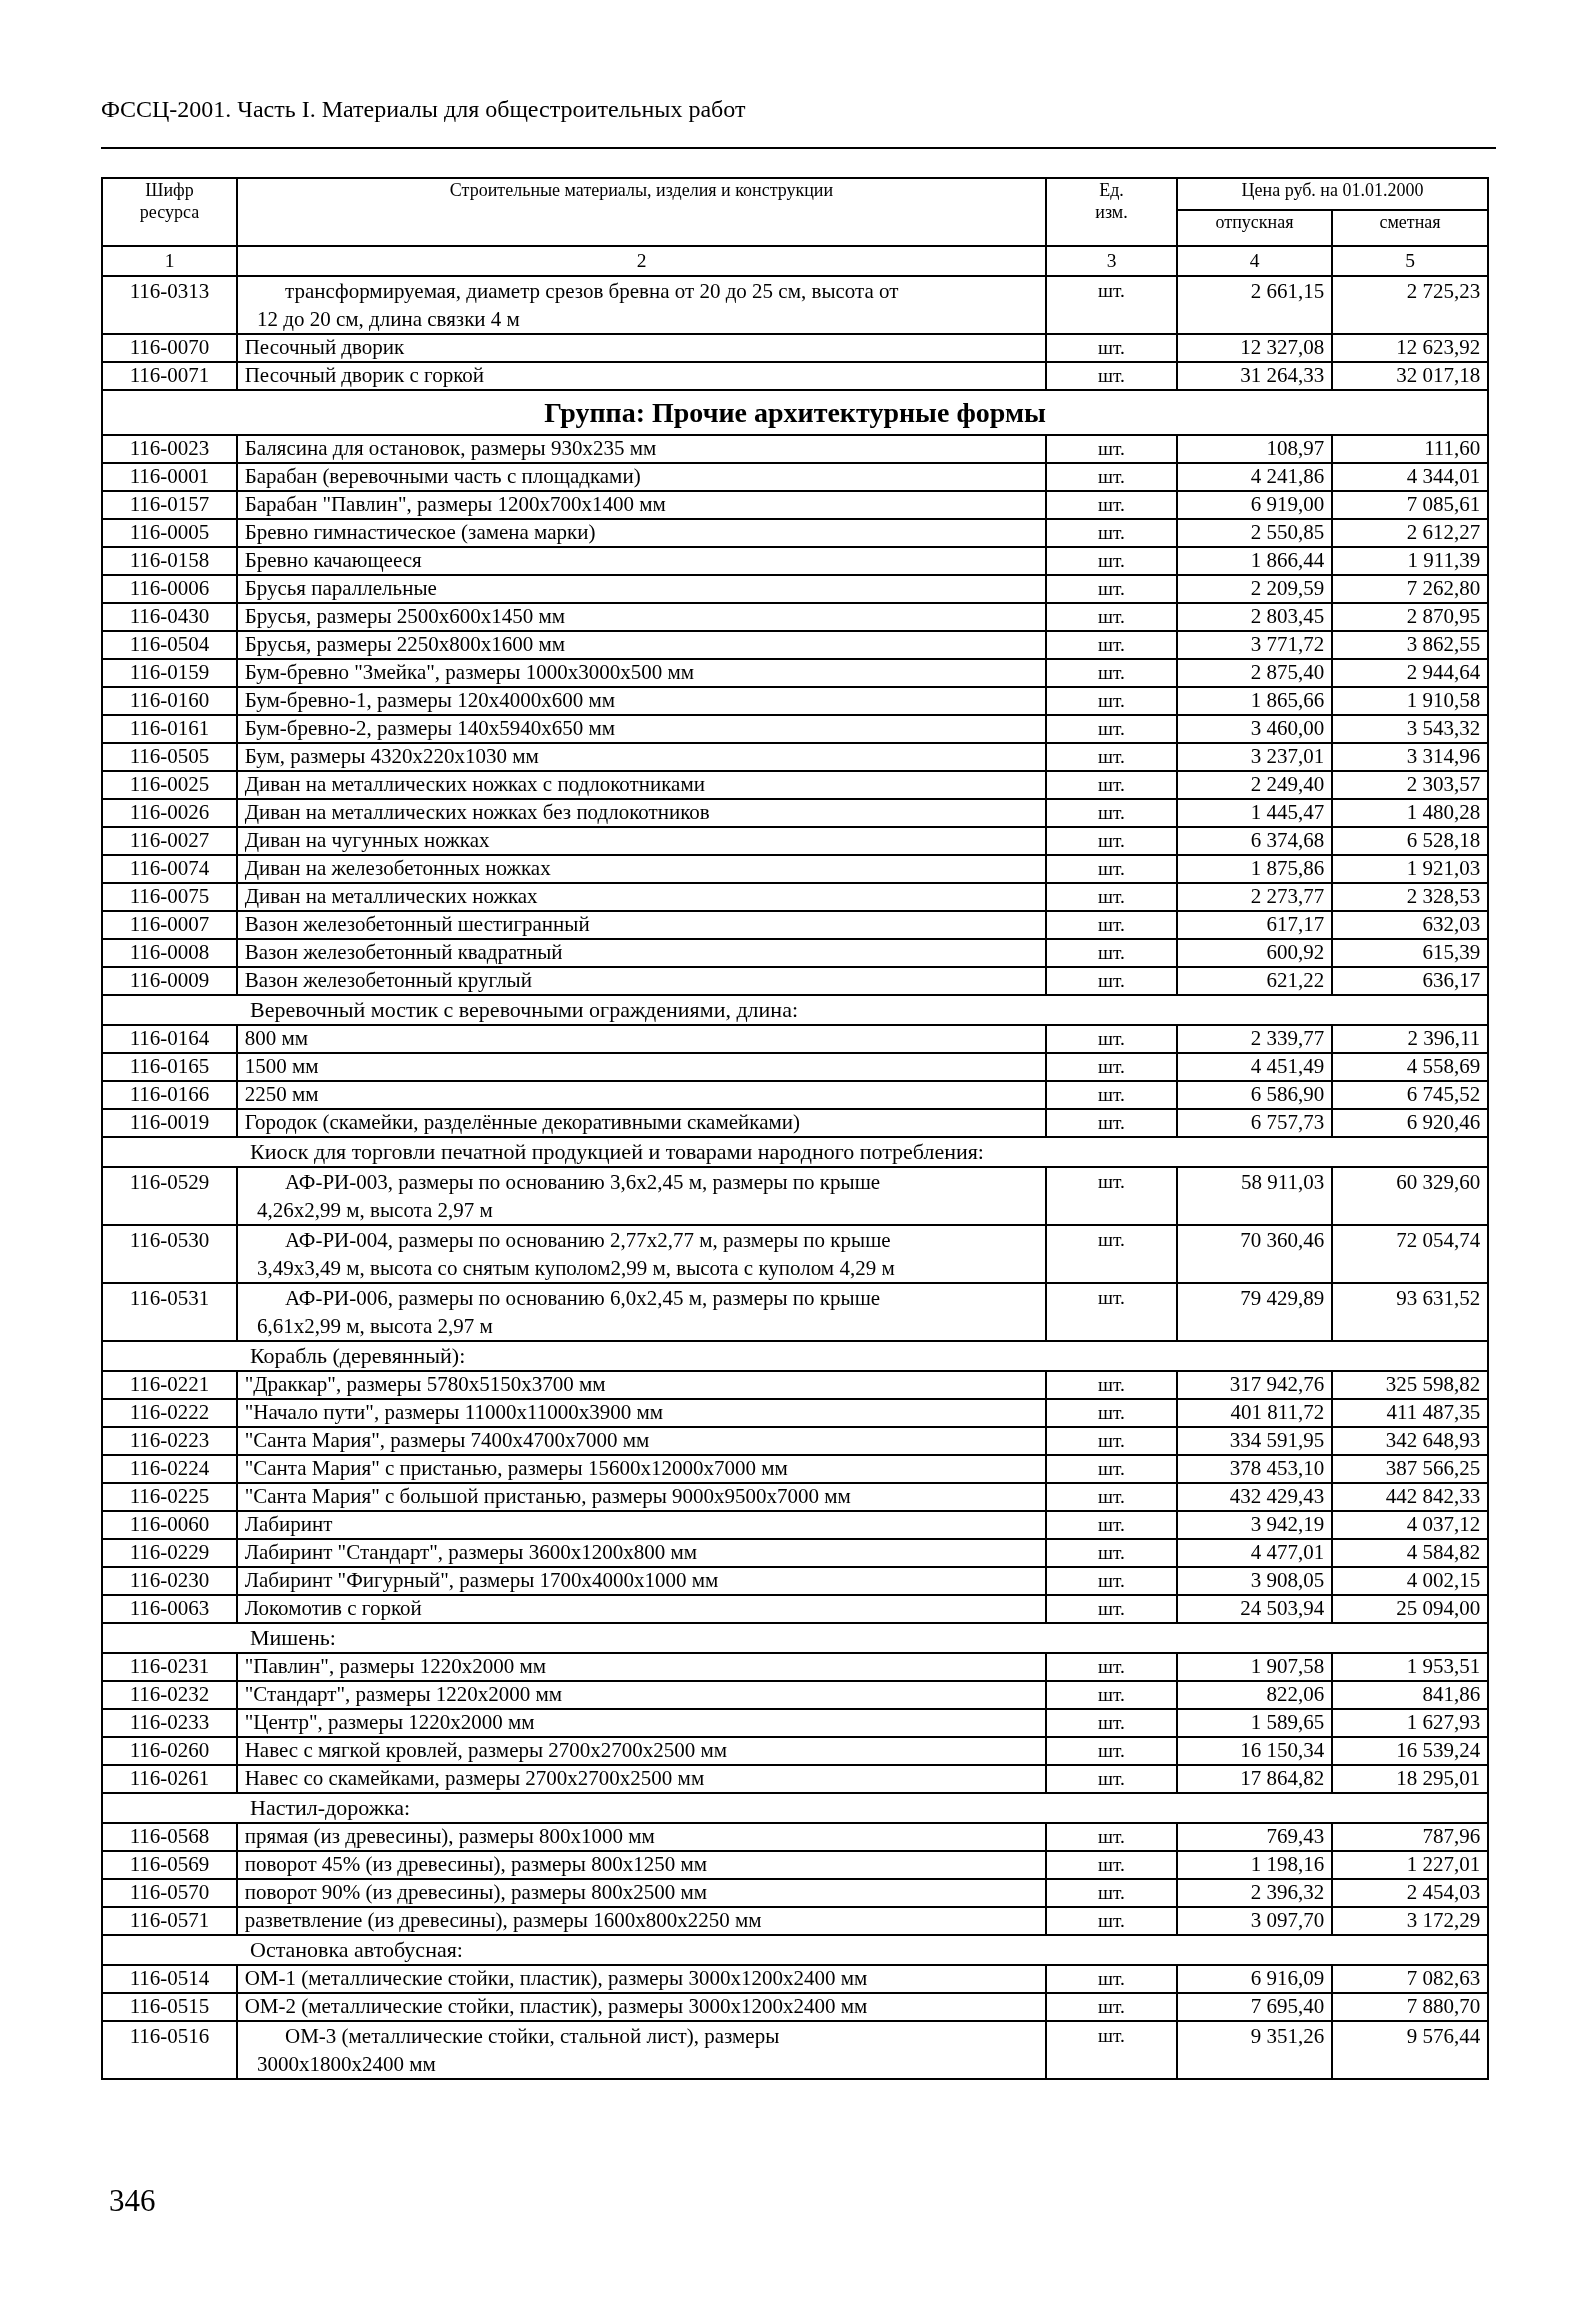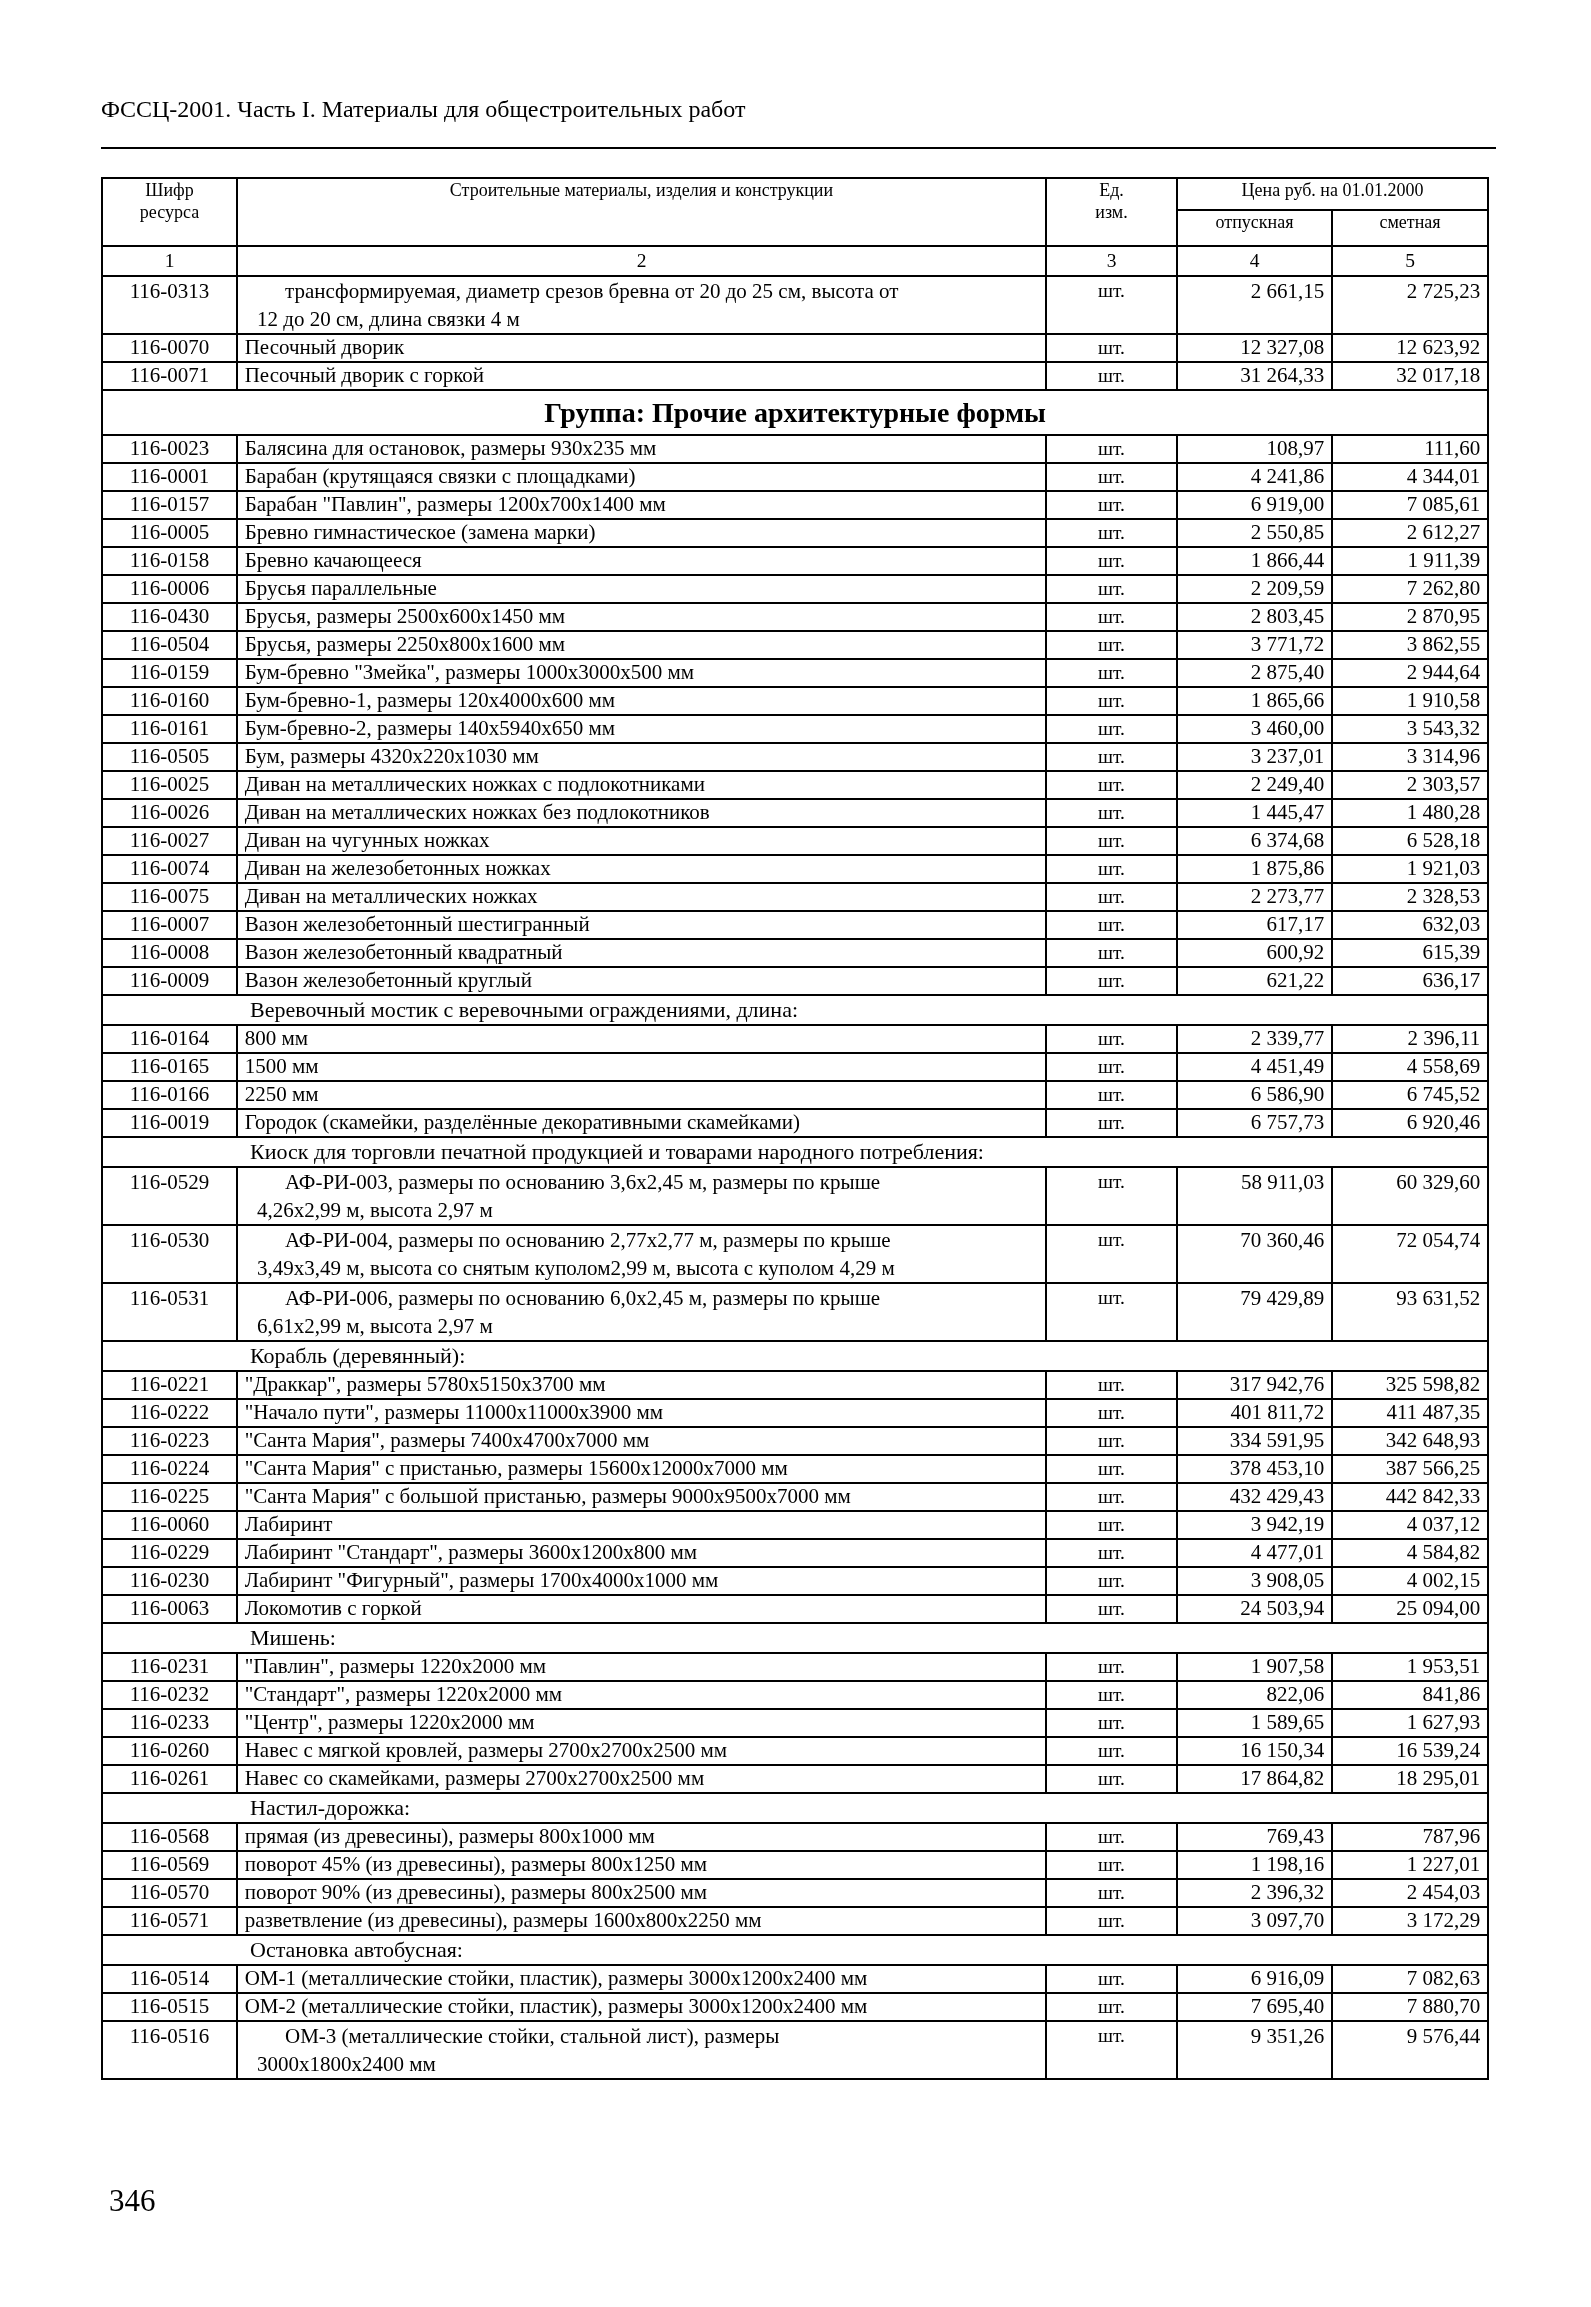--- a/index.html
+++ b/index.html
@@ -86,21 +86,21 @@
       </tr>
       <tr class="r">
         <td class="code">116-0023</td>
         <td class="desc">Балясина для остановок, размеры 930х235 мм</td>
         <td class="unit">шт.</td>
         <td class="num">108,97</td>
         <td class="num">111,60</td>
       </tr>
       <tr class="r">
         <td class="code">116-0001</td>
-        <td class="desc">Барабан (крутящаяся связки с площадками)</td>
+        <td class="desc">Барабан (веревочными часть с площадками)</td>
         <td class="unit">шт.</td>
         <td class="num">4 241,86</td>
         <td class="num">4 344,01</td>
       </tr>
       <tr class="r">
         <td class="code">116-0157</td>
         <td class="desc">Барабан "Павлин", размеры 1200х700х1400 мм</td>
         <td class="unit">шт.</td>
         <td class="num">6 919,00</td>
         <td class="num">7 085,61</td>

